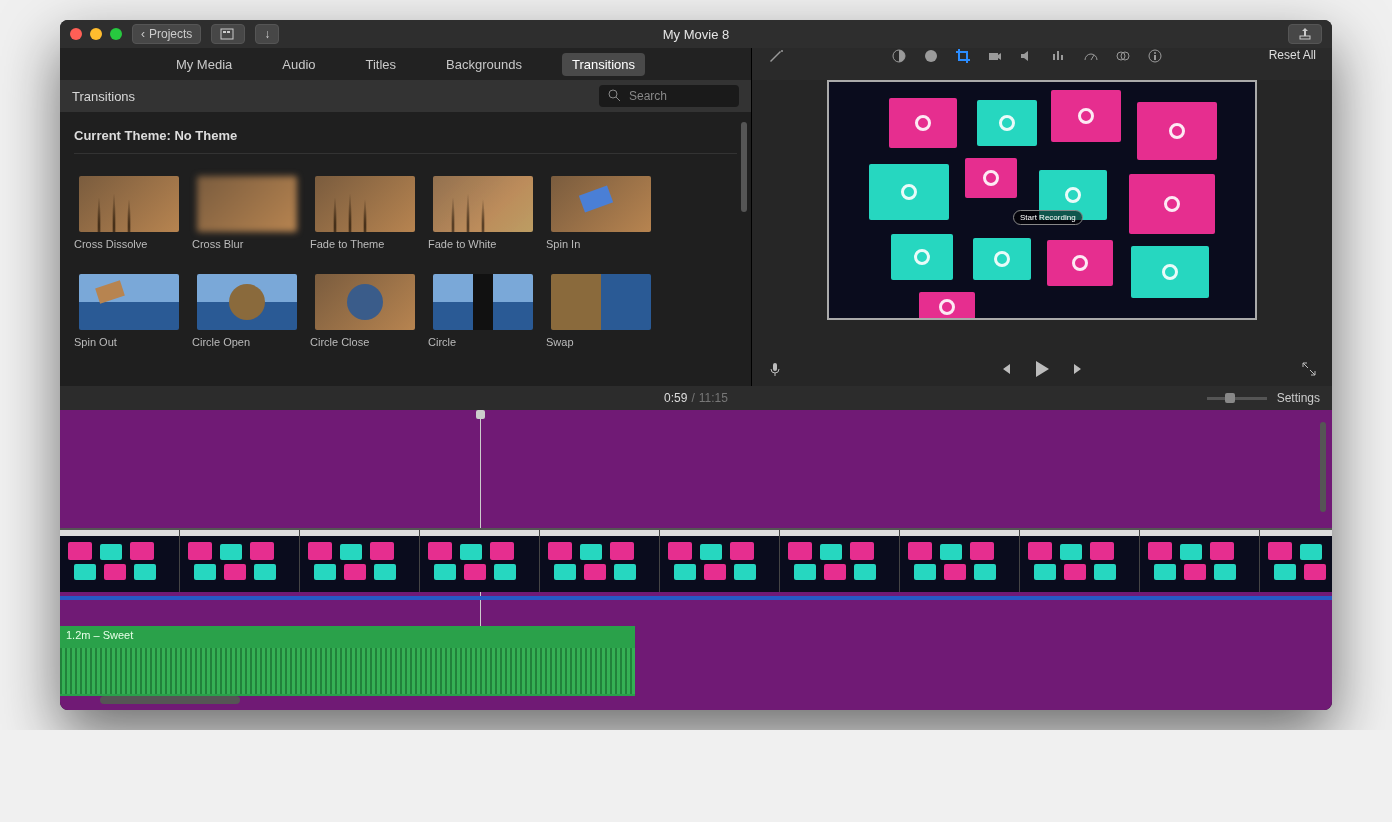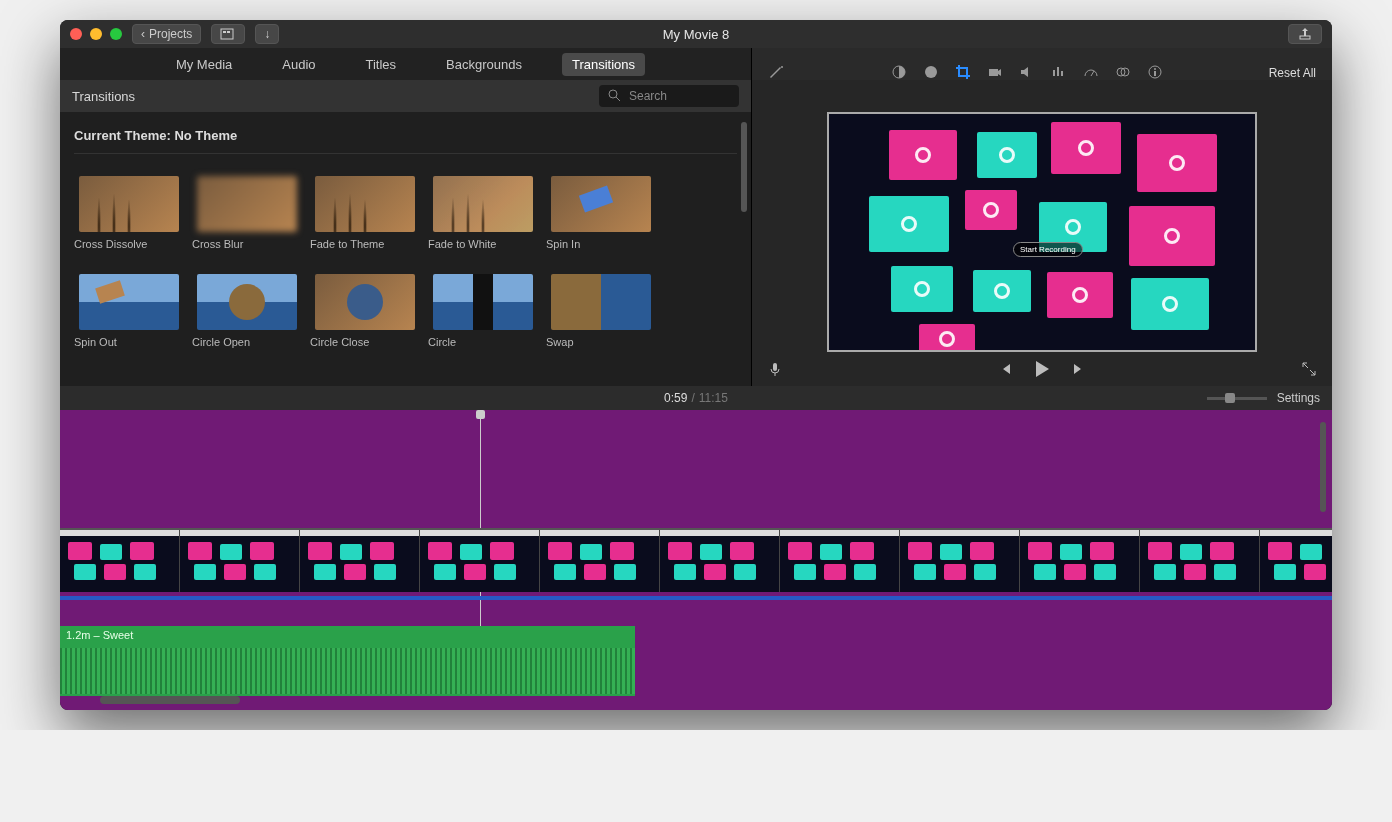--- a/index.html
+++ b/index.html
@@ -76,28 +76,28 @@
   }
   .thumb.mountain{ background:linear-gradient(#7aa8d8 50%, #2a5a95 50%);}
   .thumb .trees{position:absolute;inset:0;background:
     radial-gradient(2px 30px at 20% 90%,#2a1a0a,transparent),
     radial-gradient(2px 34px at 35% 90%,#2a1a0a,transparent),
     radial-gradient(2px 28px at 50% 90%,#2a1a0a,transparent);}
   .trans-label{ font-size:11px; color:#bbb;}
   .vscroll{position:absolute; right:4px; top:10px; width:6px; height:90px; background:#555; border-radius:3px;}
   .preview-pane{ width:580px; display:flex; flex-direction:column; background:#2a2a2a;}
   .toolbar{
-    height:32px; display:flex; align-items:flex-end; padding:0 16px; gap:14px;
+    height:32px; display:flex; align-items:flex-start; padding:0 16px; gap:14px;
     color:#9a9a9a;
   }
   .toolbar .spacer{flex:1;}
   .tool-ico{ width:18px; display:flex; justify-content:center; cursor:pointer;}
   .tool-ico.active{ color:#2a8cff;}
   .reset-all{ color:#ddd; font-size:12px;}
-  .preview-area{ flex:1; display:flex; flex-direction:column; align-items:center; justify-content:flex-end; background:#262626;}
+  .preview-area{ flex:1; display:flex; flex-direction:column; align-items:center; justify-content:space-between; background:#262626;}
   .viewer{
     width:430px; height:240px; background:#0a0c1d; border:2px solid #aaa;
     position:relative; overflow:hidden;
   }
   .tv{ position:absolute; border-radius:2px;}
   .c-badge{position:absolute;width:16px;height:16px;border-radius:50%;border:3px solid rgba(255,255,255,.9);left:50%;top:50%;transform:translate(-50%,-50%);}
   .transport{ height:34px; width:100%; display:flex; align-items:center; justify-content:space-between; padding:0 14px;}
   .transport .center{display:flex; gap:16px; align-items:center;}
   .timeline-info{
     height:24px; background:#2c2c2c; display:flex; align-items:center; justify-content:center;

